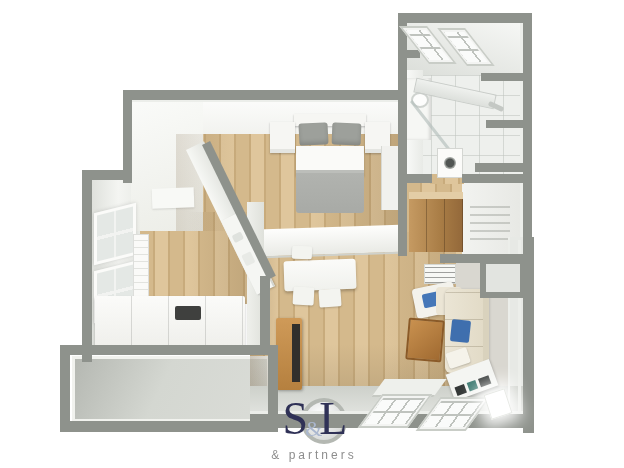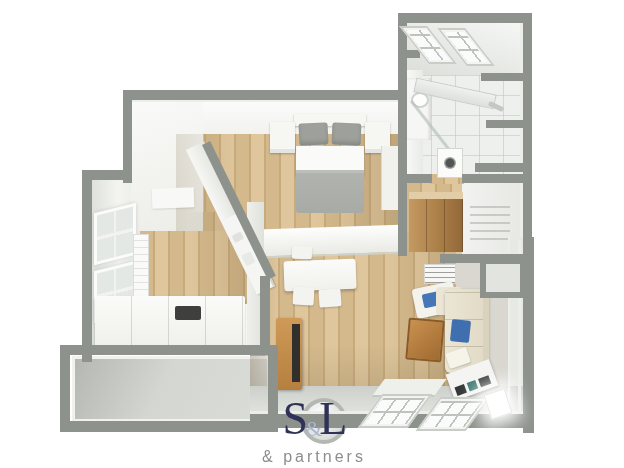--- a/index.html
+++ b/index.html
@@ -14,21 +14,21 @@
   .shade{position:absolute;z-index:3;pointer-events:none;}
   .furn{position:absolute;z-index:8;}
   .white-furn{position:absolute;z-index:8;background:#f6f6f3;box-shadow:0 1px 2px rgba(0,0,0,.25);}
   .skylight{position:absolute;z-index:25;border:2px solid #c9cdc7;background:#f3f4f2;}
   .panes{position:absolute;inset:2px;background:
      repeating-linear-gradient(90deg,transparent 0 12px,#bfc3be 12px 14px),
      repeating-linear-gradient(0deg,transparent 0 11px,#bfc3be 11px 13px),#fafbfa;}
   #wm{position:absolute;left:252px;top:396px;width:124px;text-align:center;z-index:50;}
   .wm-main{font-family:"Liberation Serif",serif;font-size:46px;line-height:1;color:var(--brand-navy,#2f3156);letter-spacing:-2px;}
   .wm-amp{font-family:"Liberation Serif",serif;font-size:22px;color:var(--brand-amp,#aab7cf);position:relative;top:2px;margin:0 -1px;}
-  .wm-sub{font-family:"Liberation Sans",sans-serif;font-size:16px;color:var(--tagline-gray,#8d8d8d);letter-spacing:3px;margin-top:6px;}
+  .wm-sub{font-family:"Liberation Sans",sans-serif;font-size:12px;color:var(--tagline-gray,#8d8d8d);letter-spacing:3px;margin-top:6px;}
 </style>
 </head>
 <body>
 
 <div id="plan">
 
   <div class="a" style="left:131px;top:99px;width:267px;height:132px;background:linear-gradient(180deg,#fcfcfb,#f0f1ed 30%,#ecece7);z-index:1;"></div>
   <div class="wood" style="left:176px;top:134px;width:222px;height:97px;"></div>
   <div class="shade" style="left:176px;top:134px;width:222px;height:97px;background:linear-gradient(90deg,rgba(120,95,60,.18),rgba(0,0,0,0) 28%,rgba(0,0,0,0) 62%,rgba(120,95,60,.22));"></div>
 

